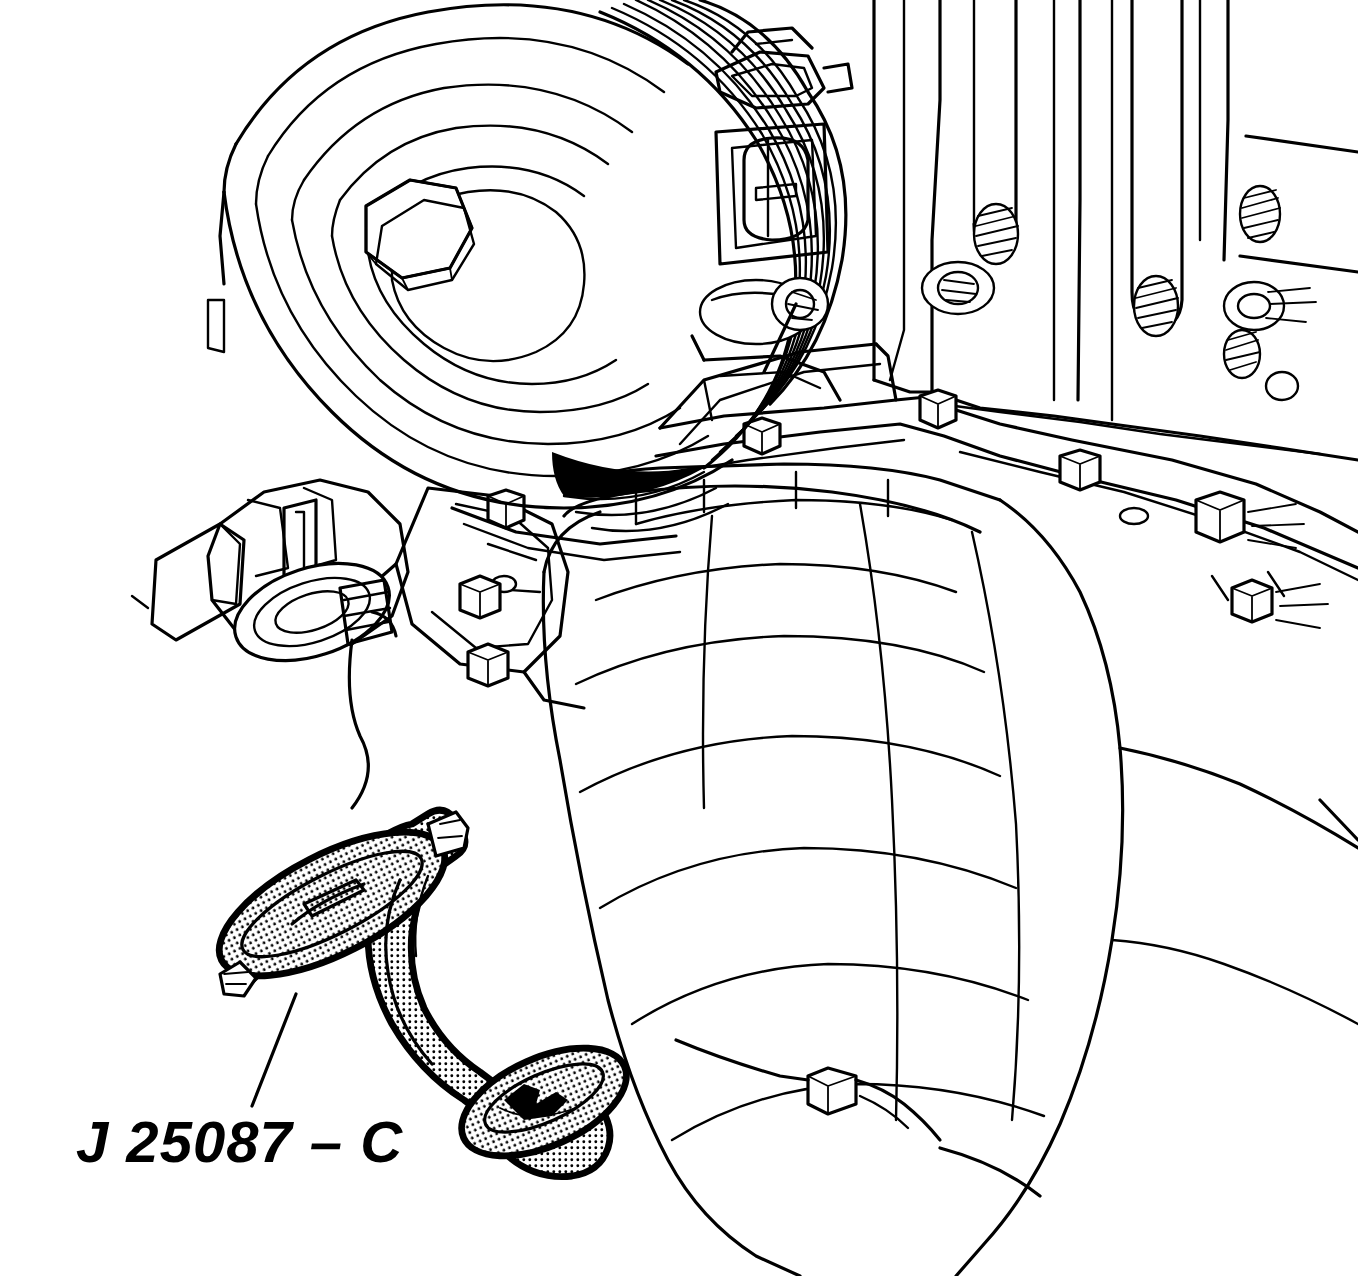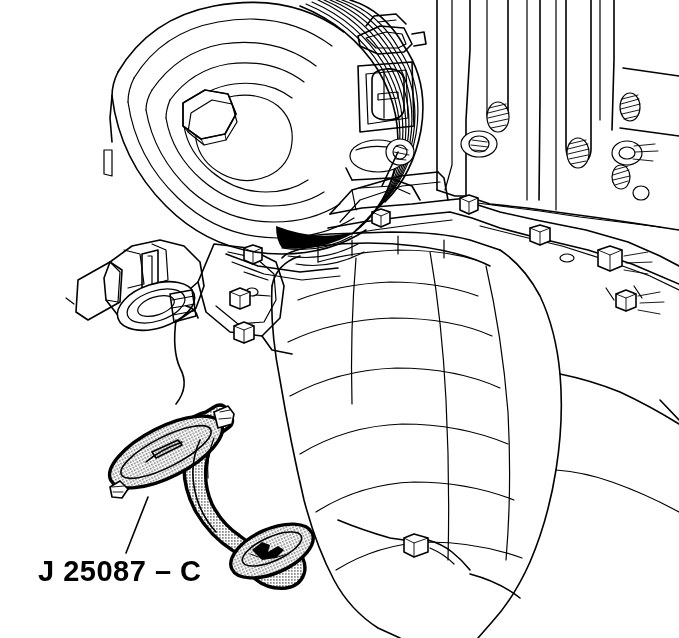--- a/index.html
+++ b/index.html
@@ -10,20 +10,21 @@
   }
   body {
     font-family: "Liberation Sans", sans-serif;
   }
   #figure-root {
     position: relative;
     width: 679px;
     height: 638px;
     background: #d946ef;
     overflow: hidden;
+    font-style: italic;
   }
   #figure-svg {
     position: absolute;
     left: 0;
     top: 0;
     width: 679px;
     height: 638px;
     display: block;
   }
   .ln {

